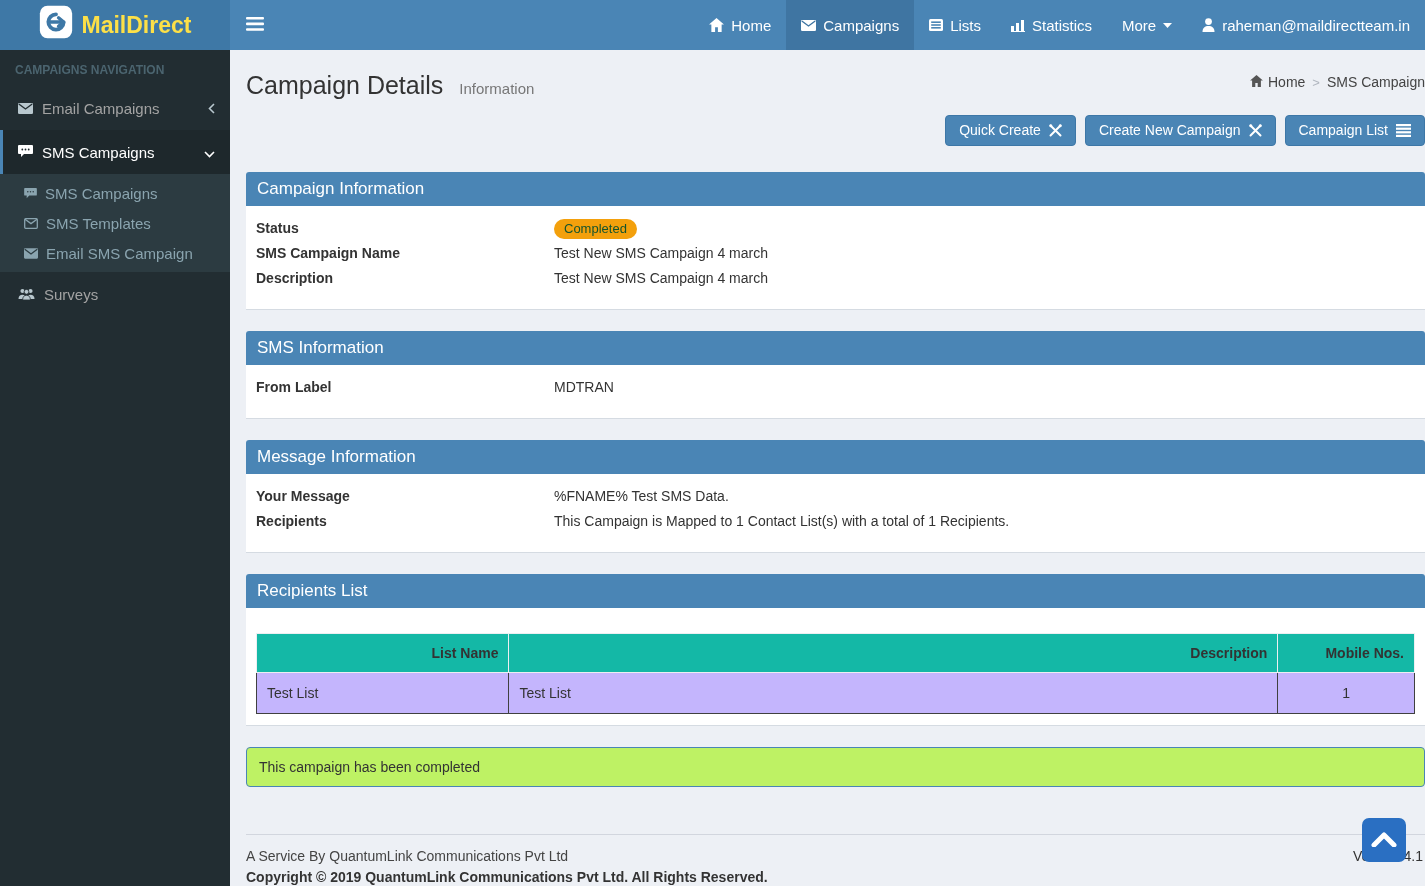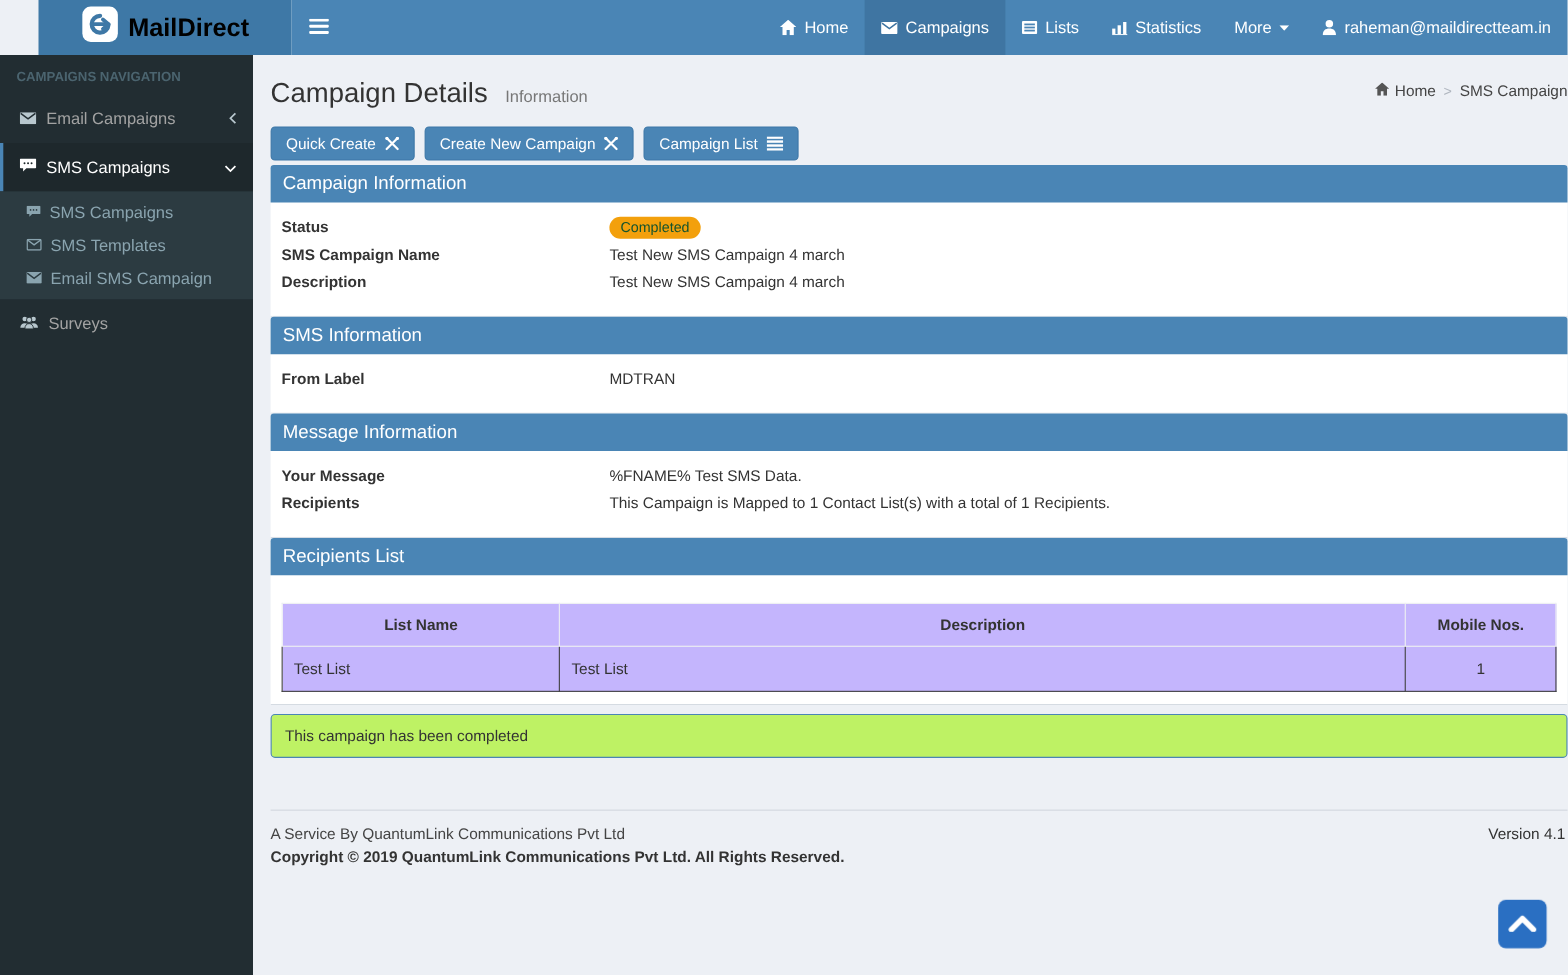--- a/index.html
+++ b/index.html
@@ -7,22 +7,22 @@
   body {
     width:1425px; height:886px; overflow:hidden; position:relative;
     font-family:"Liberation Sans", sans-serif;
     background:var(--content_bg, #edf0f5);
     color:#333;
   }
   
   .navbar { position:fixed; top:0; left:0; width:1425px; height:50px; display:flex; z-index:50; }
   .logo {
     width:230px; height:50px; background:var(--logo_bg, #3e78a6);
-    color:#000000; display:flex; align-items:center; justify-content:center; gap:9px;
-    font-size:23px; font-weight:bold; cursor:pointer;margin-left:35px;
+    color:#fde047; display:flex; align-items:center; justify-content:center; gap:9px;
+    font-size:23px; font-weight:bold; cursor:pointer;
   }
   .nav-main { flex:1; background:var(--accent, #4a85b5); display:flex; align-items:stretch; }
   .hamburger {
     width:50px; border:none; background:transparent; color:#fff; cursor:pointer;
     display:flex; align-items:center; justify-content:center;
   }
   .nav-spacer { flex:1; }
   .nav-link {
     display:flex; align-items:center; gap:7px; padding:0 15px; color:#fff;
     font-size:15px; text-decoration:none; white-space:nowrap; cursor:pointer;
@@ -48,49 +48,49 @@
   .content { padding:13px 0 0 16px; position:relative; }
   .page-title { margin:8px 0 0; font-size:25px; font-weight:normal; color:#333; }
   .page-title small { font-size:15px; color:#777; margin-left:9px; font-weight:normal; }
   .breadcrumb {
     position:absolute; top:24px; right:0; display:flex; align-items:center; gap:7px;
     font-size:14px; color:#444; white-space:nowrap;
   }
   .breadcrumb .sep { color:#b0b6bf; font-size:13px; }
   .breadcrumb a { color:#444; text-decoration:none; display:flex; align-items:center; gap:5px; cursor:pointer; }
 
-  .toolbar { display:flex; gap:9px; margin:15px 0 4px; }
+  .toolbar { display:flex; justify-content:flex-end; gap:9px; margin:15px 0 26px; }
   .btn {
     background:var(--accent, #4a85b5); border:1px solid #3d77a7; color:#fff;
     font-size:14px; font-family:inherit; padding:6px 13px; border-radius:4px;
     display:inline-flex; align-items:center; gap:8px; cursor:pointer; line-height:17px;
   }
   .btn svg { display:block; }
 
-  .box { background:#fff; border-bottom:1px solid #d5dbe2; border-radius:3px 3px 0 0; }
+  .box { background:#fff; margin-bottom:21px; border-bottom:1px solid #d5dbe2; border-radius:3px 3px 0 0; }
   .box-header {
     background:var(--accent, #4a85b5); color:#fff; font-size:17px; padding:8px 11px;
     border-radius:3px 3px 0 0; position:relative; line-height:18px;
   }
   .box-tool {
     position:absolute; right:13px; top:50%; transform:translateY(-50%);
     background:transparent; border:none; padding:4px; cursor:pointer;
   }
   .minus-ico { width:13px; height:4px; background:#fff; border-radius:1px; box-shadow:0 1px 0 rgba(0,0,0,.15); }
   .box-body { padding:10px 10px 18px; }
   .info-row { display:flex; line-height:25px; font-size:14px; color:#333; }
   .info-label { width:298px; flex-shrink:0; font-weight:bold; }
   .badge {
     background:var(--badge, #f3a00c); color:#14532d; font-size:13px; line-height:16px;
     padding:2px 10px; border-radius:10px; display:inline-block; vertical-align:middle;
   }
 
   table.recips { width:100%; border-collapse:collapse; font-size:14px; color:#333; margin-top:15px; border:1px solid #edeff2; }
   table.recips th {
-    text-align:center; background:#c4b5fd; font-weight:bold; padding:11px 10px;
+    text-align:right; background:#14b8a6; font-weight:bold; padding:11px 10px;
     border:1px solid #edeff2;
   }
   table.recips td { padding:12px 10px; border:1px solid #404040; background:#c4b5fd; }
   table.recips .num { text-align:center; }
 
   .alert-box {
     margin-top:8px; background:#bef264; border:1px solid var(--accent, #4a85b5);
     border-radius:4px; padding:11px 12px; font-size:14px; color:#333;
   }
 

